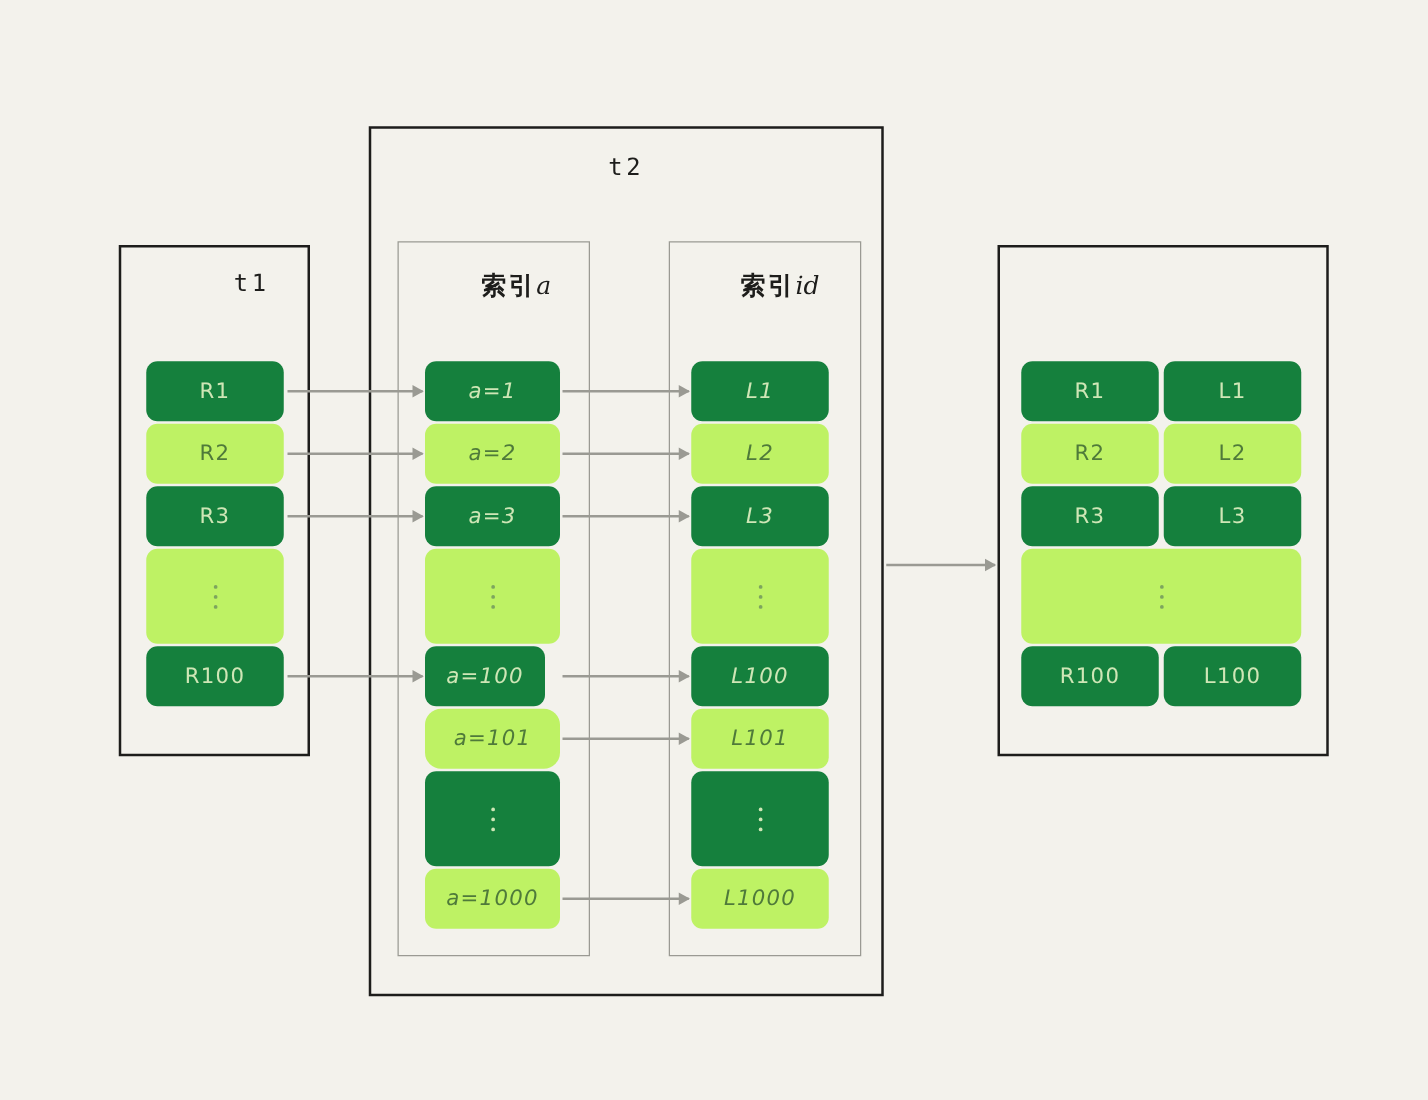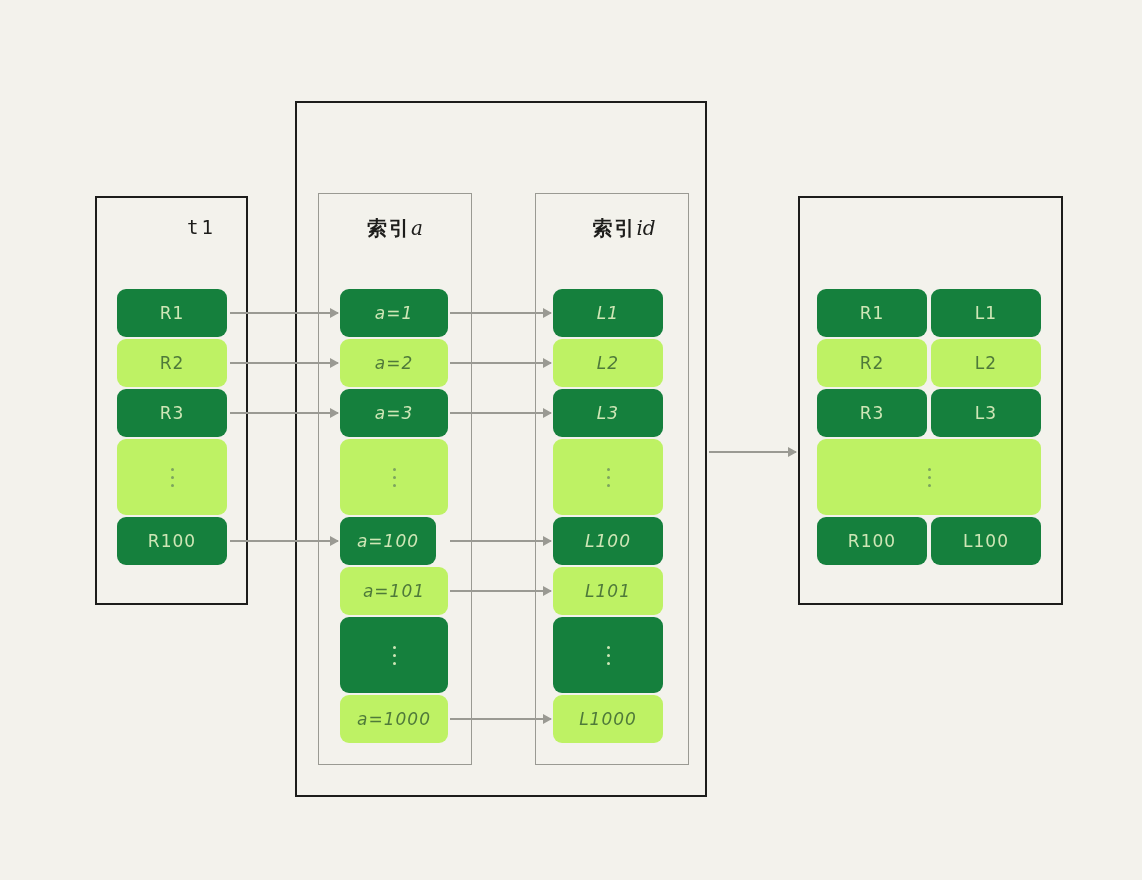--- a/index.html
+++ b/index.html
@@ -92,23 +92,24 @@
 </style>
 </head>
 <body>
 
 <div id="stage">
 
   <div class="panel" style="left:95px;top:196px;width:153px;height:409px;"></div>
   <div class="panel-title title-mono" style="left:95px;top:216px;width:153px;margin-left:30px;">t1</div>
 
   <div class="panel" style="left:295px;top:101px;width:412px;height:696px;"></div>
+  <div class="panel-title title-mono" style="left:295px;top:123px;width:412px;">t2</div>
 
   <div class="subpanel" style="left:318px;top:193px;width:154px;height:572px;"></div>
-  <div class="panel-title title-cjk" style="left:318px;top:215px;width:154px;"><span>索引</span><span class="lat">a</span></div>
+  <div class="panel-title title-cjk" style="left:318px;top:215px;width:154px;padding-left:18px;"><span>索引</span><span class="lat">a</span></div>
 
   <div class="subpanel" style="left:535px;top:193px;width:154px;height:572px;"></div>
   <div class="panel-title title-cjk" style="left:535px;top:215px;width:154px;margin-left:12px;"><span>索引</span><span class="lat">id</span></div>
 
   <div class="panel" style="left:798px;top:196px;width:265px;height:409px;"></div>
 
   <div id="cells">
       <div class="cell dark" style="left: 117px; top: 289px; width: 110px; height: 48px;">
         <span>R1</span>
       </div>
@@ -140,21 +141,21 @@
       <div class="cell light ital" style="left: 340px; top: 439px; width: 108px; height: 76px;">
         <span class="dots">
           <i></i>
           <i></i>
           <i></i>
         </span>
       </div>
       <div class="cell dark ital" style="left: 340px; top: 517px; width: 96px; height: 48px;">
         <span>a=100</span>
       </div>
-      <div class="cell light ital" style="left: 340px; top: 567px; width: 108px; height: 48px;">
+      <div class="cell light ital" style="left: 340px; top: 567px; width: 108px; height: 48px; border-radius: 13px;">
         <span>a=101</span>
       </div>
       <div class="cell dark ital" style="left: 340px; top: 617px; width: 108px; height: 76px;">
         <span class="dots">
           <i></i>
           <i></i>
           <i></i>
         </span>
       </div>
       <div class="cell light ital" style="left: 340px; top: 695px; width: 108px; height: 48px;">

